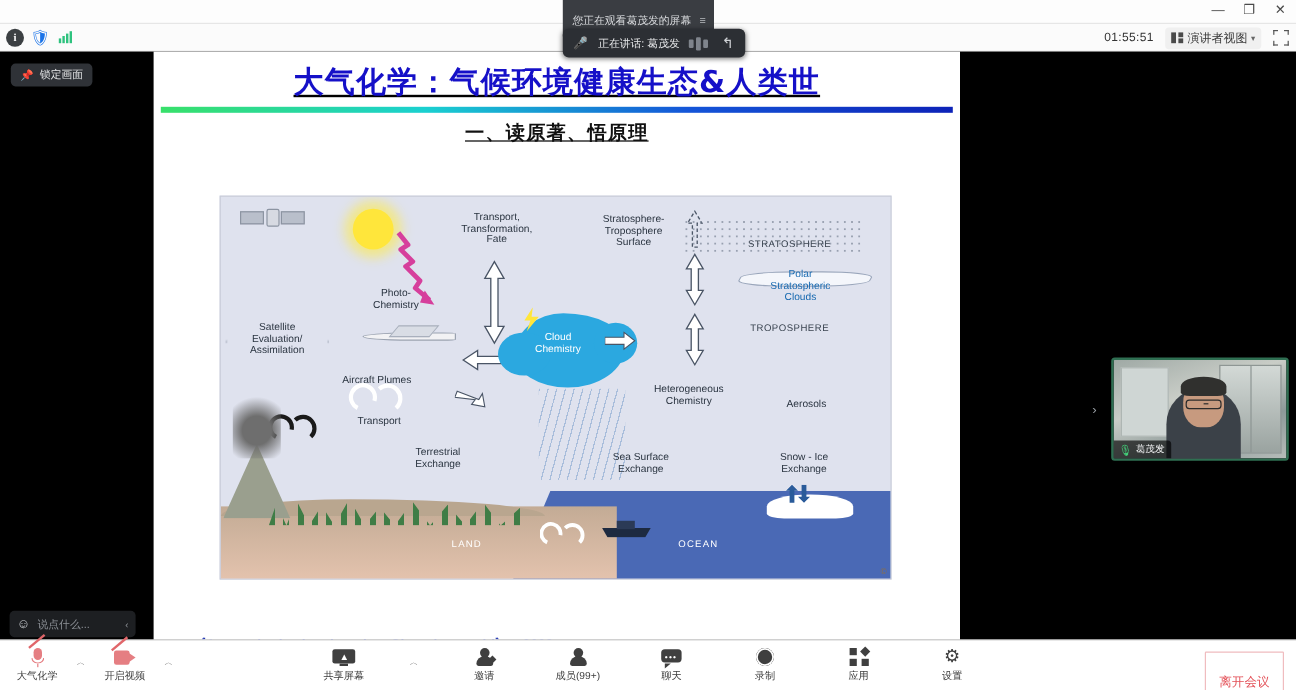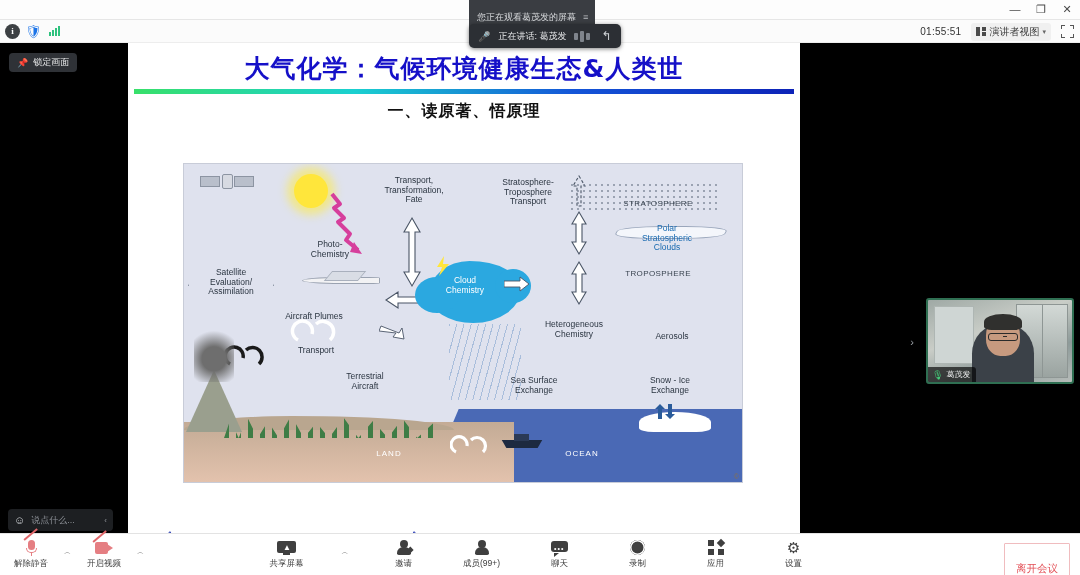--- a/index.html
+++ b/index.html
@@ -97,21 +97,21 @@
   .pin-chip {
     position:absolute; left:9px; top:10px; background:#2f3237; color:#e8e9ea;
     border-radius:4px; padding:3px 8px; font-size:9px;
     display:flex; align-items:center; gap:5px; z-index:12;
   }
   .pin-chip .pin-ic { font-size:9px; }
 
   
   .slide {
     position:absolute; left:128px; top:0px; width:672px; height:490px;
-    background:#ffffff; overflow:hidden;
+    background:#ffffff; overflow:hidden;text-decoration:underline;
   }
   .slide-title {
     text-align:center; color:#1510c8; font-weight:bold;
     font-size:25px; letter-spacing:1px; margin-top:9px;
     font-family:"DejaVu Sans", sans-serif;
   }
   .title-rule {
     height:5px; margin:4px 6px 0 6px;
     background:linear-gradient(to right,#38e06a,#1ad0d0,#1455d8,#0d23b8);
   }
@@ -471,32 +471,32 @@
         <div class="fig-label" style="left:8px; top:104px; width:78px; white-space:pre-line">Satellite
 Evaluation/
 Assimilation</div>
         <div class="fig-label" style="left:118px; top:76px; width:56px; white-space:pre-line">Photo-
 Chemistry</div>
         <div class="fig-label" style="left:180px; top:12px; width:100px; white-space:pre-line">Transport,
 Transformation,
 Fate</div>
         <div class="fig-label" style="left:300px; top:14px; width:88px; white-space:pre-line">Stratosphere-
 Troposphere
-Transport</div>
+Surface</div>
         <div class="fig-label fig-caps" style="left:418px; top:36px; width:112px;">STRATOSPHERE</div>
         <div class="fig-label fig-blue" style="left:440px; top:60px; width:86px; white-space:pre-line">Polar
 Stratospheric
 Clouds</div>
         <div class="fig-label fig-caps" style="left:418px; top:106px; width:112px;">TROPOSPHERE</div>
         <div class="fig-label" style="left:252px; top:112px; width:58px; color:#ffffff; white-space:pre-line">Cloud
 Chemistry</div>
         <div class="fig-label" style="left:84px; top:148px; width:92px;">Aircraft Plumes</div>
         <div class="fig-label" style="left:98px; top:182px; width:68px;">Transport</div>
         <div class="fig-label" style="left:142px; top:208px; width:78px; white-space:pre-line">Terrestrial
-Aircraft</div>
+Exchange</div>
         <div class="fig-label" style="left:344px; top:156px; width:92px; white-space:pre-line">Heterogeneous
 Chemistry</div>
         <div class="fig-label" style="left:452px; top:168px; width:72px;">Aerosols</div>
         <div class="fig-label" style="left:310px; top:212px; width:80px; white-space:pre-line">Sea Surface
 Exchange</div>
         <div class="fig-label" style="left:448px; top:212px; width:76px; white-space:pre-line">Snow - Ice
 Exchange</div>
         <div class="fig-label" style="left:496px; top:258px; width:30px; color:#fff; font-size:6.5px; letter-spacing:.6px">ICE</div>
         <div class="fig-label fig-white" style="left:180px; top:286px; width:50px;">LAND</div>
         <div class="fig-label fig-white" style="left:370px; top:286px; width:56px;">OCEAN</div>
@@ -535,21 +535,21 @@
     <div class="tb-left">
       <div class="tb-item muted">
         <span class="glyph">
           <span class="ic-mic">
               <span class="cap2"></span>
               <span class="arc"></span>
               <span class="stem"></span>
               <span class="slash"></span>
             </span>
         </span>
-        <span class="cap">解除静音</span>
+        <span class="cap">大气化学</span>
       </div>
       <span class="tb-updown">︿</span>
 
       <div class="tb-item muted">
         <span class="glyph">
           <span class="ic-cam">
               <span class="bdy"></span>
               <span class="lens"></span>
               <span class="slash"></span>
             </span>

